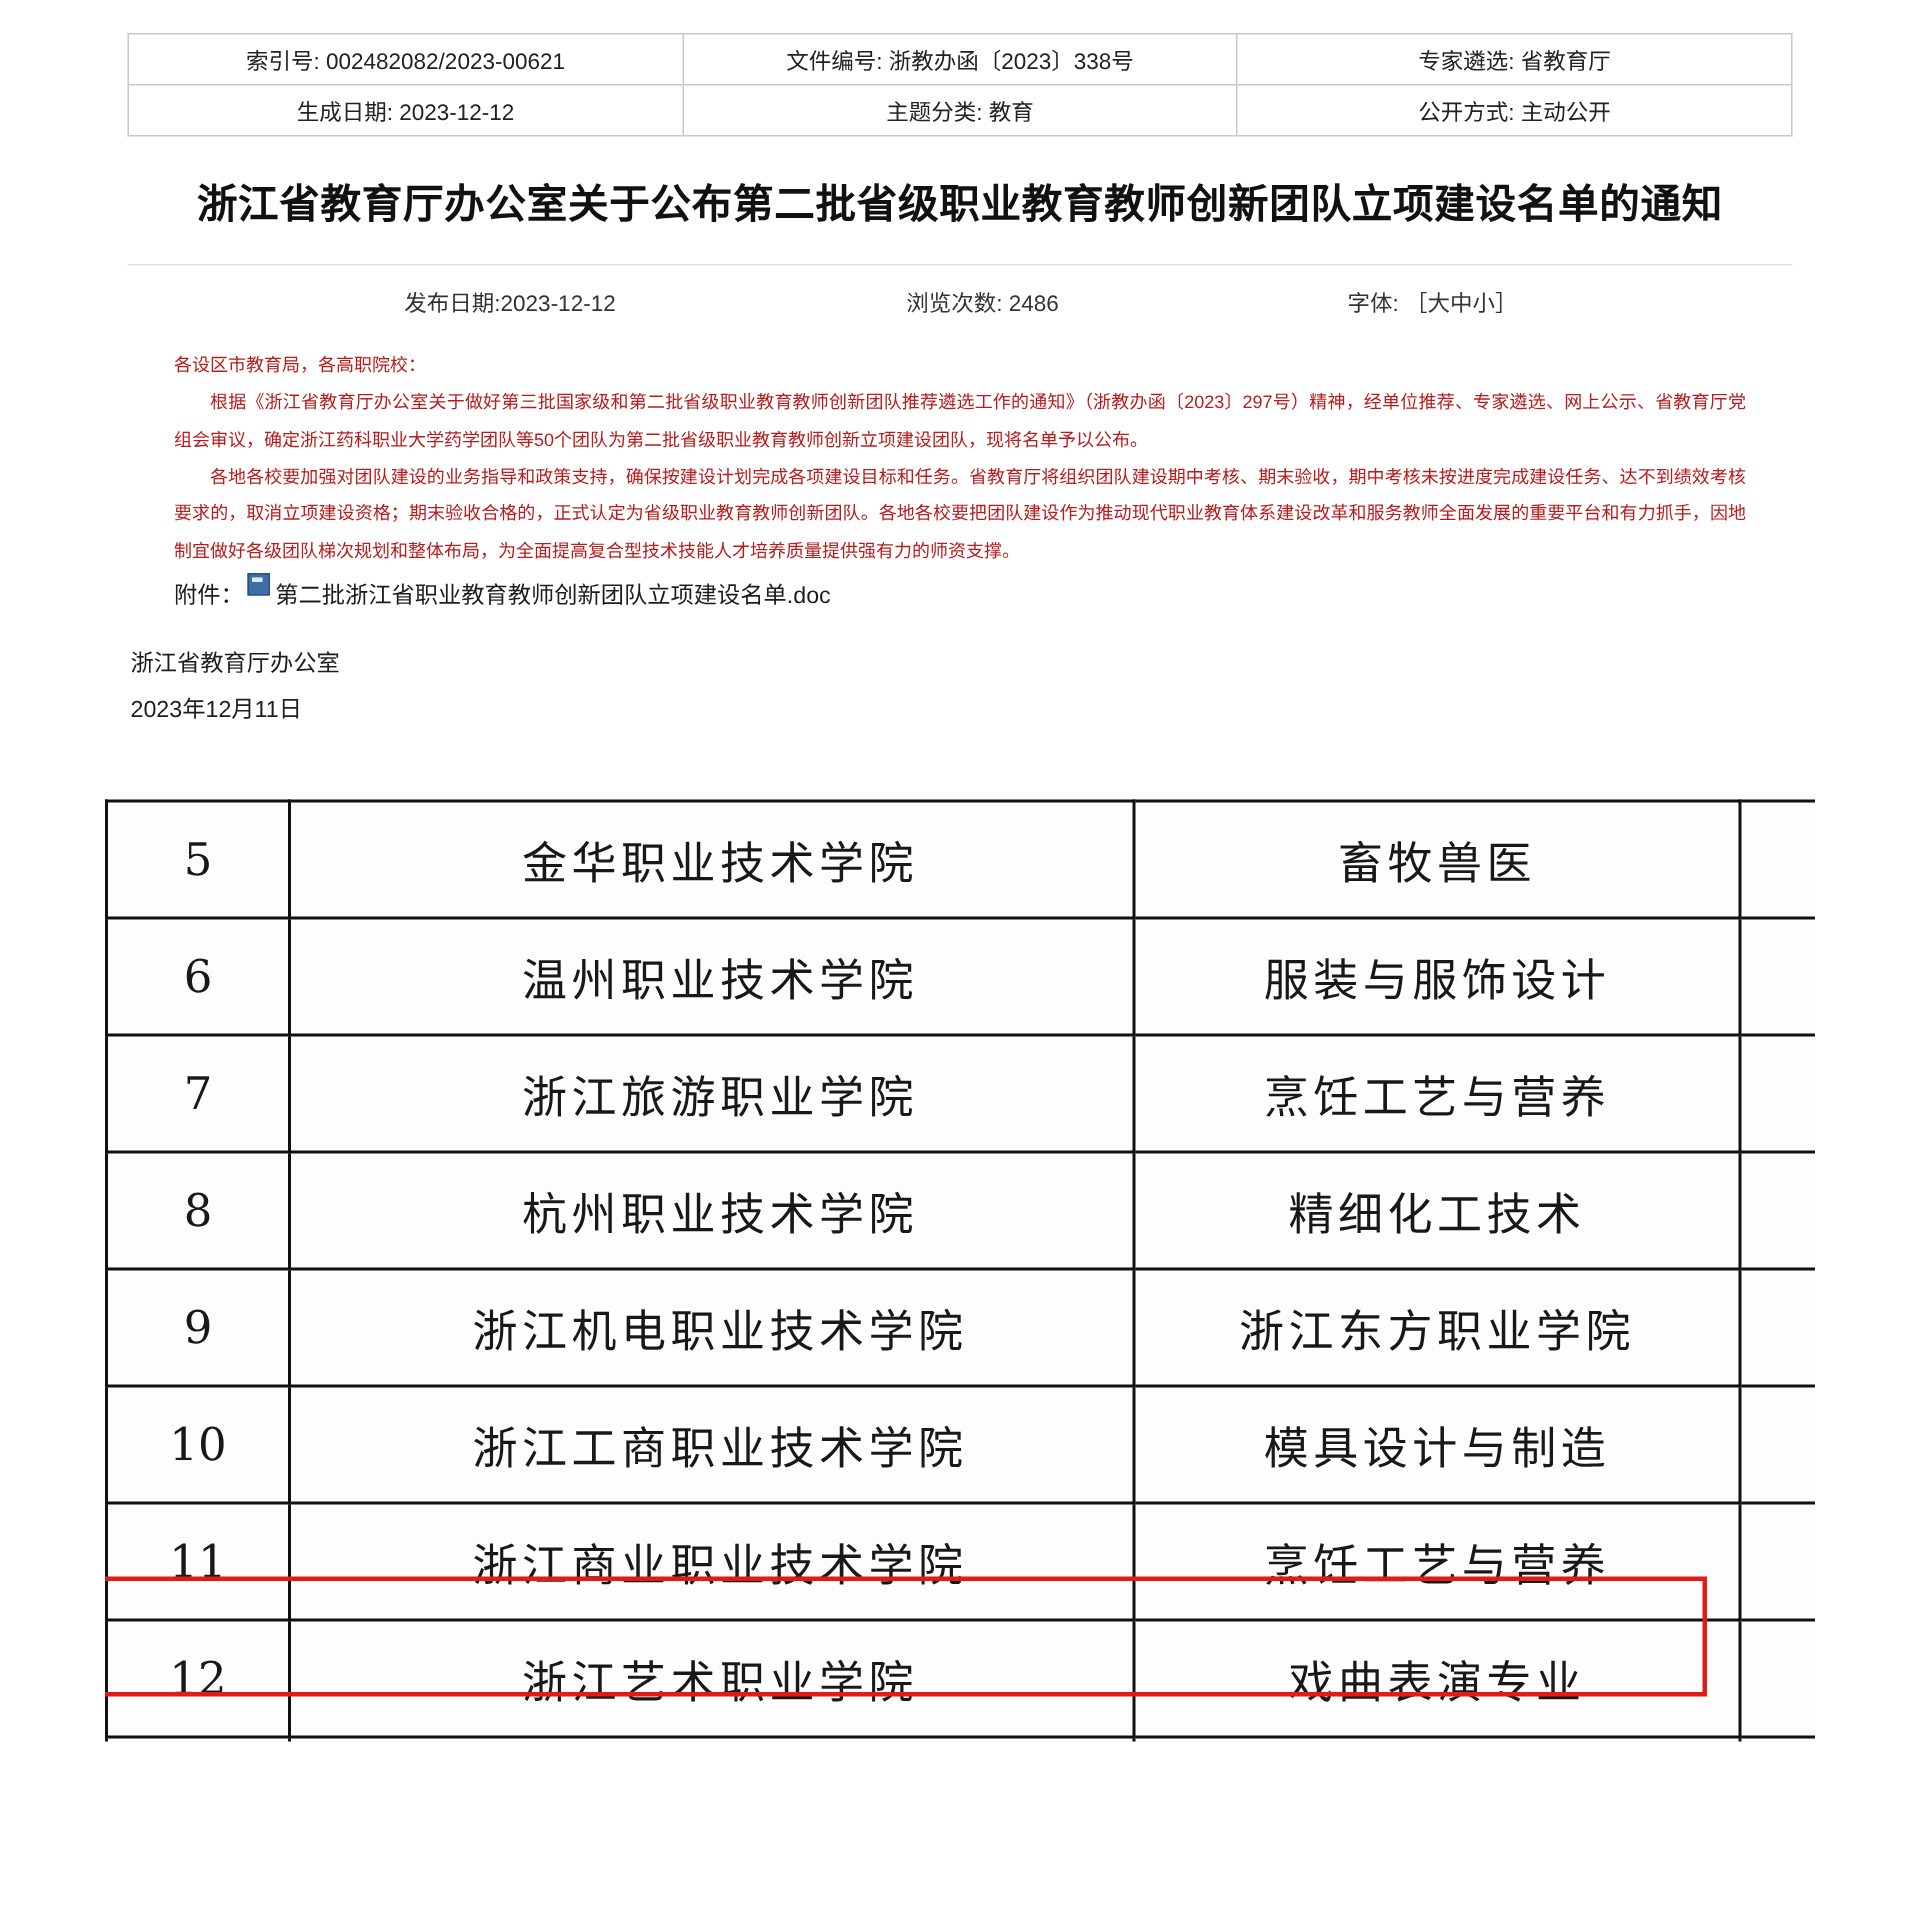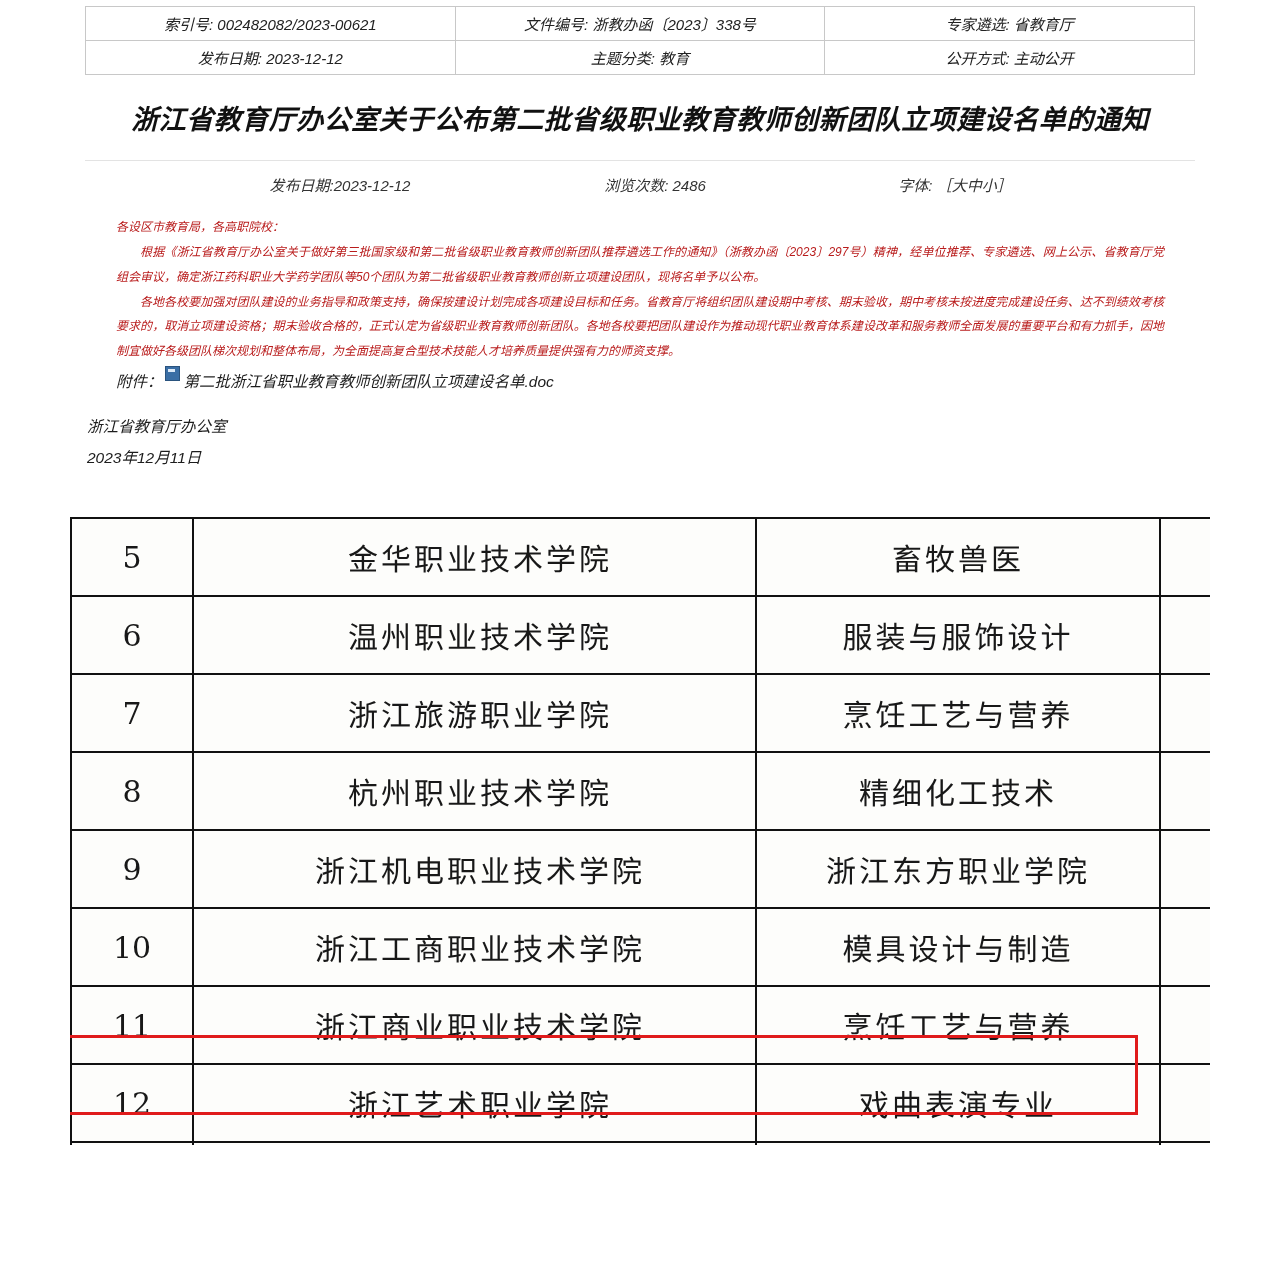--- a/index.html
+++ b/index.html
@@ -15,23 +15,22 @@
     overflow: hidden;
   }
   .page {
     position: relative;
     width: 1280px;
     height: 1280px;
     background: #fff;
   }
   .doc-wrap {
     width: 1110px;
-    margin: 0 auto;
+    margin: 16px auto;
     padding-top: 6px;
-    font-style: italic;
   }
 
   
   table.meta {
     width: 1110px;
     border-collapse: collapse;
     table-layout: fixed;
     font-size: 15px;
   }
   table.meta td {
@@ -191,21 +190,21 @@
             <span class="meta-cell-label">文件编号:</span>
             <span>浙教办函〔2023〕338号</span>
           </td>
           <td>
             <span class="meta-cell-label">专家遴选:</span>
             <span>省教育厅</span>
           </td>
         </tr>
         <tr>
           <td>
-            <span class="meta-cell-label">发布日期:</span>
+            <span class="meta-cell-label">生成日期:</span>
             <span>2023-12-12</span>
           </td>
           <td>
             <span class="meta-cell-label">主题分类:</span>
             <span>教育</span>
           </td>
           <td>
             <span class="meta-cell-label">公开方式:</span>
             <span>主动公开</span>
           </td>

